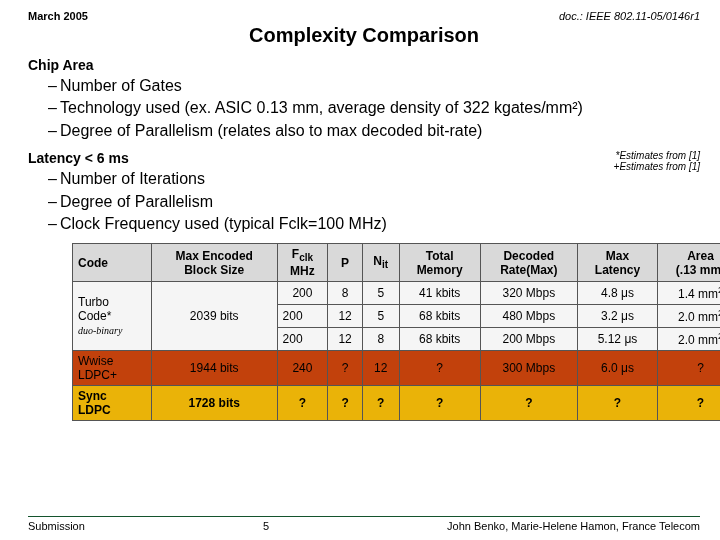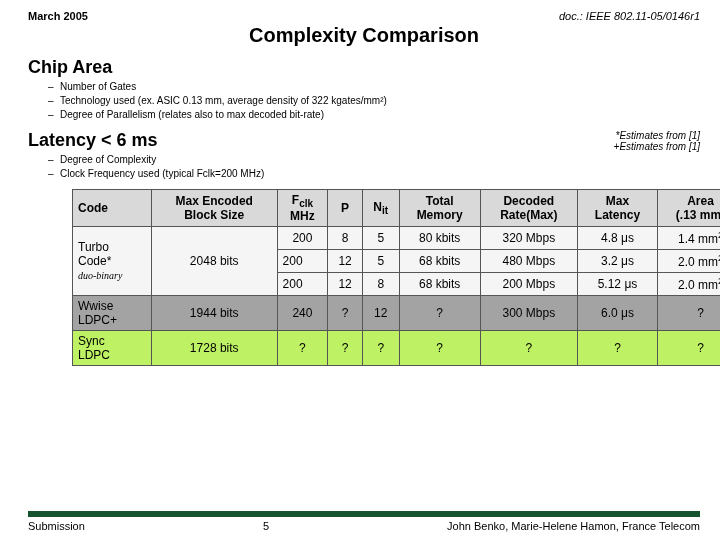--- a/index.html
+++ b/index.html
@@ -28,27 +28,27 @@
     }
     .header-left { font-weight: bold; }
     .header-right { font-style: italic; }
     .main-title {
       text-align: center;
       font-size: 20px;
       font-weight: bold;
       margin-bottom: 10px;
     }
     .section-title {
-      font-size: 18px;
+      font-size: 14px;
       font-weight: bold;
       margin-bottom: 2px;
     }
     .bullet-list {
       margin-left: 20px;
-      font-size: 10px;
+      font-size: 16px;
       margin-bottom: 8px;
     }
     .bullet-list li {
       list-style: none;
       position: relative;
       padding-left: 12px;
       line-height: 1.4;
     }
     .bullet-list li::before {
       content: '–';
@@ -84,29 +84,29 @@
     }
     td:first-child, th:first-child {
       text-align: left;
     }
     td:nth-child(2), th:nth-child(2) {
       text-align: center;
     }
     .row-turbo-1 td { background: #f5f5f5; }
     .row-turbo-2 td { background: #f5f5f5; }
     .row-turbo-3 td { background: #f5f5f5; }
-    .row-wwise td { background: #a3a3a3; }
-    .row-sync td { background: #bef264; }
+    .row-wwise td { background: #c2410c; }
+    .row-sync td { background: #eab308; font-weight: bold; }
     .footer-row {
       display: flex;
       justify-content: space-between;
       align-items: center;
       font-size: 11px;
       margin-top: auto;
-      border-top: 6px solid #14532d;
+      border-top: 1px solid #14532d;
       padding-top: 3px;
     }
     .duo-binary {
       font-size: 10px;
       font-style: italic;
       font-family: Liberation Serif, serif;
     }
     sup { font-size: 9px; }
   </style>
 </head>
@@ -125,22 +125,23 @@
   <ul class="bullet-list">
     <li><span>Number of Gates</span></li>
     <li><span>Technology used (ex. ASIC 0.13 mm, average density of 322 kgates/mm²)</span></li>
     <li><span>Degree of Parallelism (relates also to max decoded bit-rate)</span></li>
   </ul>
 
   <div class="latency-header">
     <div>
       <div class="section-title">Latency &lt; 6 ms</div>
       <ul class="bullet-list">
-        <li><span>Degree of Complexity</span></li>
-        <li><span>Clock Frequency used (typical  Fclk=200 MHz)</span></li>
+        <li><span>Number of Iterations</span></li>
+        <li><span>Degree of Parallelism</span></li>
+        <li><span>Clock Frequency used (typical  Fclk=100 MHz)</span></li>
       </ul>
     </div>
     <div class="estimates-note">
       <div>*Estimates from [1]</div>
       <div>+Estimates from [1]</div>
     </div>
   </div>
 
   <table>
     <thead>
@@ -155,25 +156,25 @@
         <th>Max<br>Latency</th>
         <th>Area<br>(.13 mm)</th>
       </tr>
     </thead>
     <tbody>
 
       <tr class="row-turbo-1">
         <td rowspan="3">
           Turbo<br>Code*<br><span class="duo-binary">duo-binary</span>
         </td>
-        <td rowspan="3"><span>2048 bits</span></td>
+        <td rowspan="3"><span>2039 bits</span></td>
         <td>200</td>
         <td>8</td>
         <td>5</td>
-        <td>80 kbits</td>
+        <td>41 kbits</td>
         <td>320 Mbps</td>
         <td>4.8  μs</td>
         <td>1.4 mm<sup>2</sup></td>
       </tr>
 
       <tr class="row-turbo-2">
         <td>200</td>
         <td>12</td>
         <td>5</td>
         <td>68 kbits</td>

